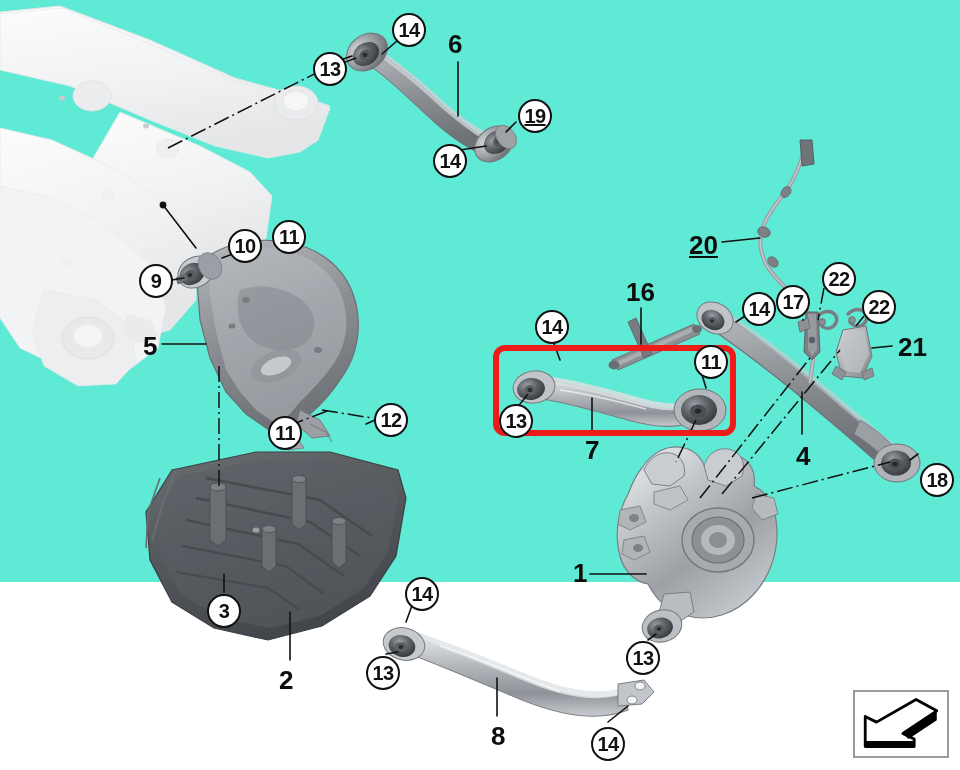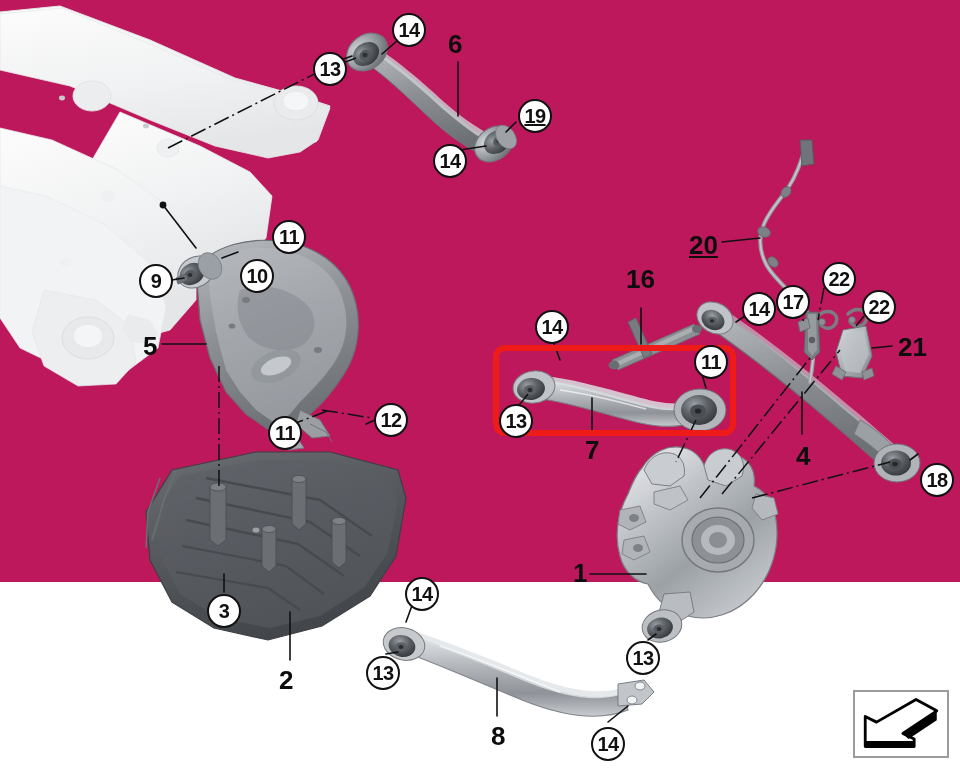--- a/index.html
+++ b/index.html
@@ -2,21 +2,21 @@
 <html><head>
 <meta charset="utf-8">
 <title>Rear Axle Suspension Parts Diagram</title>
 <style>
   html,body{margin:0;padding:0;background:#ffffff;}
   body{
     font-family:"Liberation Sans", sans-serif;
     width:960px;height:770px;overflow:hidden;
   }
   #diagram-root{
-    position:relative;width:960px;height:582px;background:#be185d;
+    position:relative;width:960px;height:582px;background:#5eead4;
   }
   svg.layer{position:absolute;left:0;top:0;width:960px;height:770px;}
 
   
   .callout{
     position:absolute;
     width:34px;height:34px;border-radius:50%;
     border:2.5px solid #111;background:#ffffff;
     display:flex;align-items:center;justify-content:center;
     font-size:20px;font-weight:bold;color:#111;
@@ -429,24 +429,24 @@
     </g>
   </svg>
 
   <div id="callout-layer">
       <div class="callout" style="left: 392px; top: 13px;">14</div>
       <div class="plainnum" style="left: 448px; top: 31px;">6</div>
       <div class="callout" style="left: 313px; top: 52px;">13</div>
       <div class="callout" style="left: 518px; top: 99px; text-decoration: underline;">19</div>
       <div class="callout" style="left: 433px; top: 144px;">14</div>
       <div class="plainnum" style="left: 689px; top: 232px; text-decoration: underline;">20</div>
-      <div class="callout" style="left: 240px; top: 229px; margin-top: 30px;">10</div>
+      <div class="callout" style="left: 228px; top: 229px;">10</div>
       <div class="callout" style="left: 272px; top: 220px;">11</div>
       <div class="callout" style="left: 139px; top: 264px;">9</div>
-      <div class="plainnum" style="left: 626px; top: 266px;">16</div>
+      <div class="plainnum" style="left: 626px; top: 279px;">16</div>
       <div class="callout" style="left: 535px; top: 310px;">14</div>
       <div class="callout" style="left: 742px; top: 292px;">14</div>
       <div class="callout" style="left: 776px; top: 285px;">17</div>
       <div class="callout" style="left: 822px; top: 262px;">22</div>
       <div class="callout" style="left: 862px; top: 290px;">22</div>
       <div class="plainnum" style="left: 898px; top: 334px;">21</div>
       <div class="plainnum" style="left: 143px; top: 333px;">5</div>
       <div class="callout" style="left: 694px; top: 345px;">11</div>
       <div class="callout" style="left: 374px; top: 403px;">12</div>
       <div class="callout" style="left: 499px; top: 404px;">13</div>

